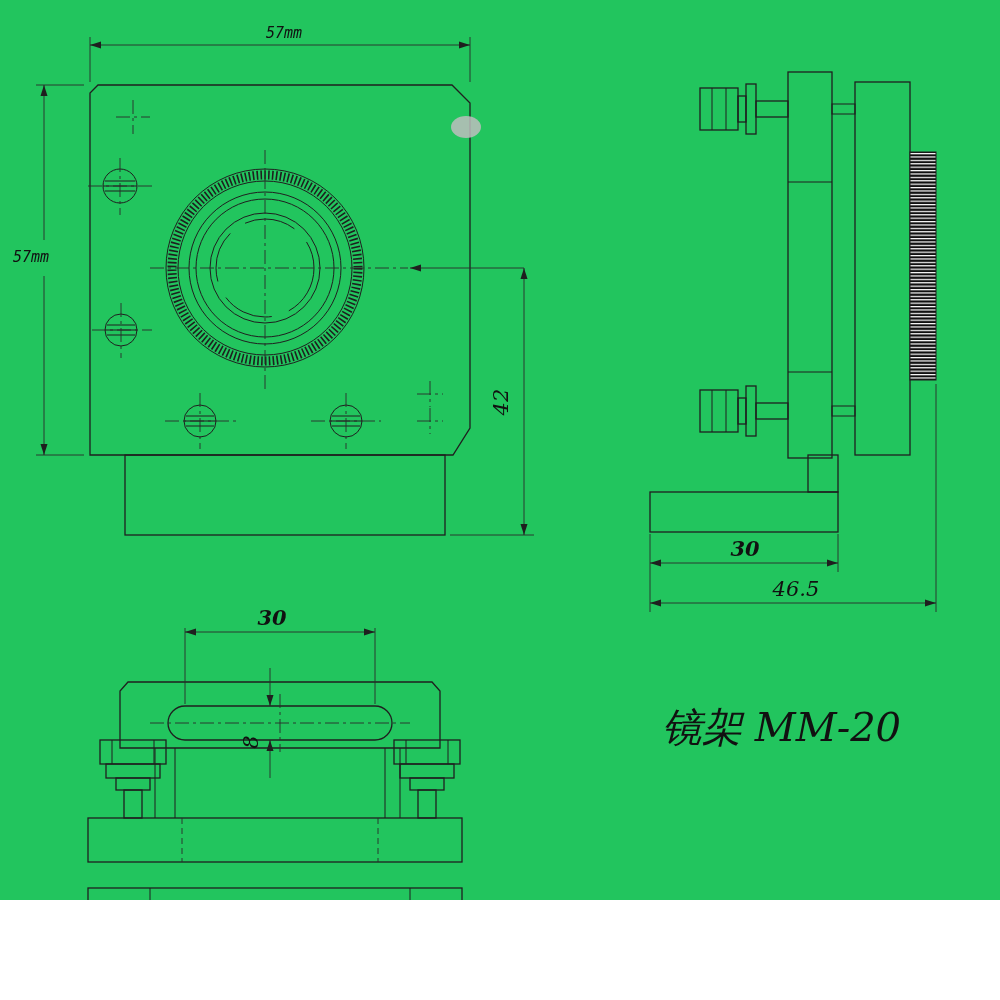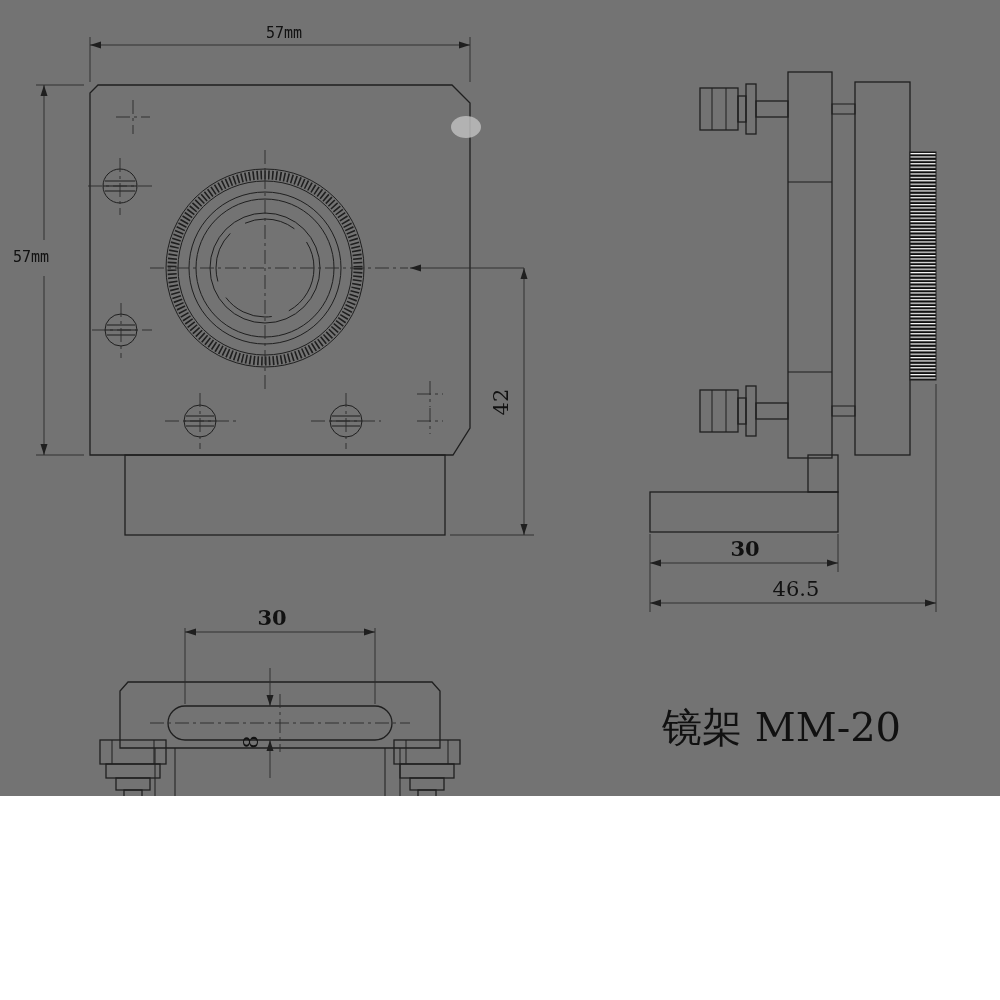--- a/index.html
+++ b/index.html
@@ -1,17 +1,17 @@
 <!DOCTYPE html>
 <html><head>
 <meta charset="utf-8">
 <style>
   html,body{margin:0;padding:0;background:#ffffff;}
-  .page{position:relative;width:1000px;height:796px;background:#737373;overflow:hidden;
-        font-family:"DejaVu Sans","Liberation Sans",sans-serif;}
+  .page{position:relative;width:1000px;height:900px;background:#22c55e;overflow:hidden;
+        font-family:"DejaVu Sans","Liberation Sans",sans-serif;font-style:italic;}
   svg{display:block;}
   .ln{stroke:#1f1f1f;stroke-width:1.3;fill:none;stroke-linecap:square;}
   .thin{stroke:#1f1f1f;stroke-width:1;fill:none;}
   .cl{stroke:#2a2a2a;stroke-width:0.9;fill:none;stroke-dasharray:14 4 3 4;}
   .hid{stroke:#2a2a2a;stroke-width:0.9;fill:none;stroke-dasharray:6 4;}
   .dim{stroke:#2a2a2a;stroke-width:0.9;fill:none;}
   .arr{fill:#1f1f1f;stroke:none;}
   .dimtext{font-family:"DejaVu Sans Mono","Liberation Mono",monospace;font-size:15px;fill:#111;}
   .bignum{font-family:"DejaVu Serif","Liberation Serif",serif;font-size:21px;fill:#111;}
   .bold{font-weight:bold;}

